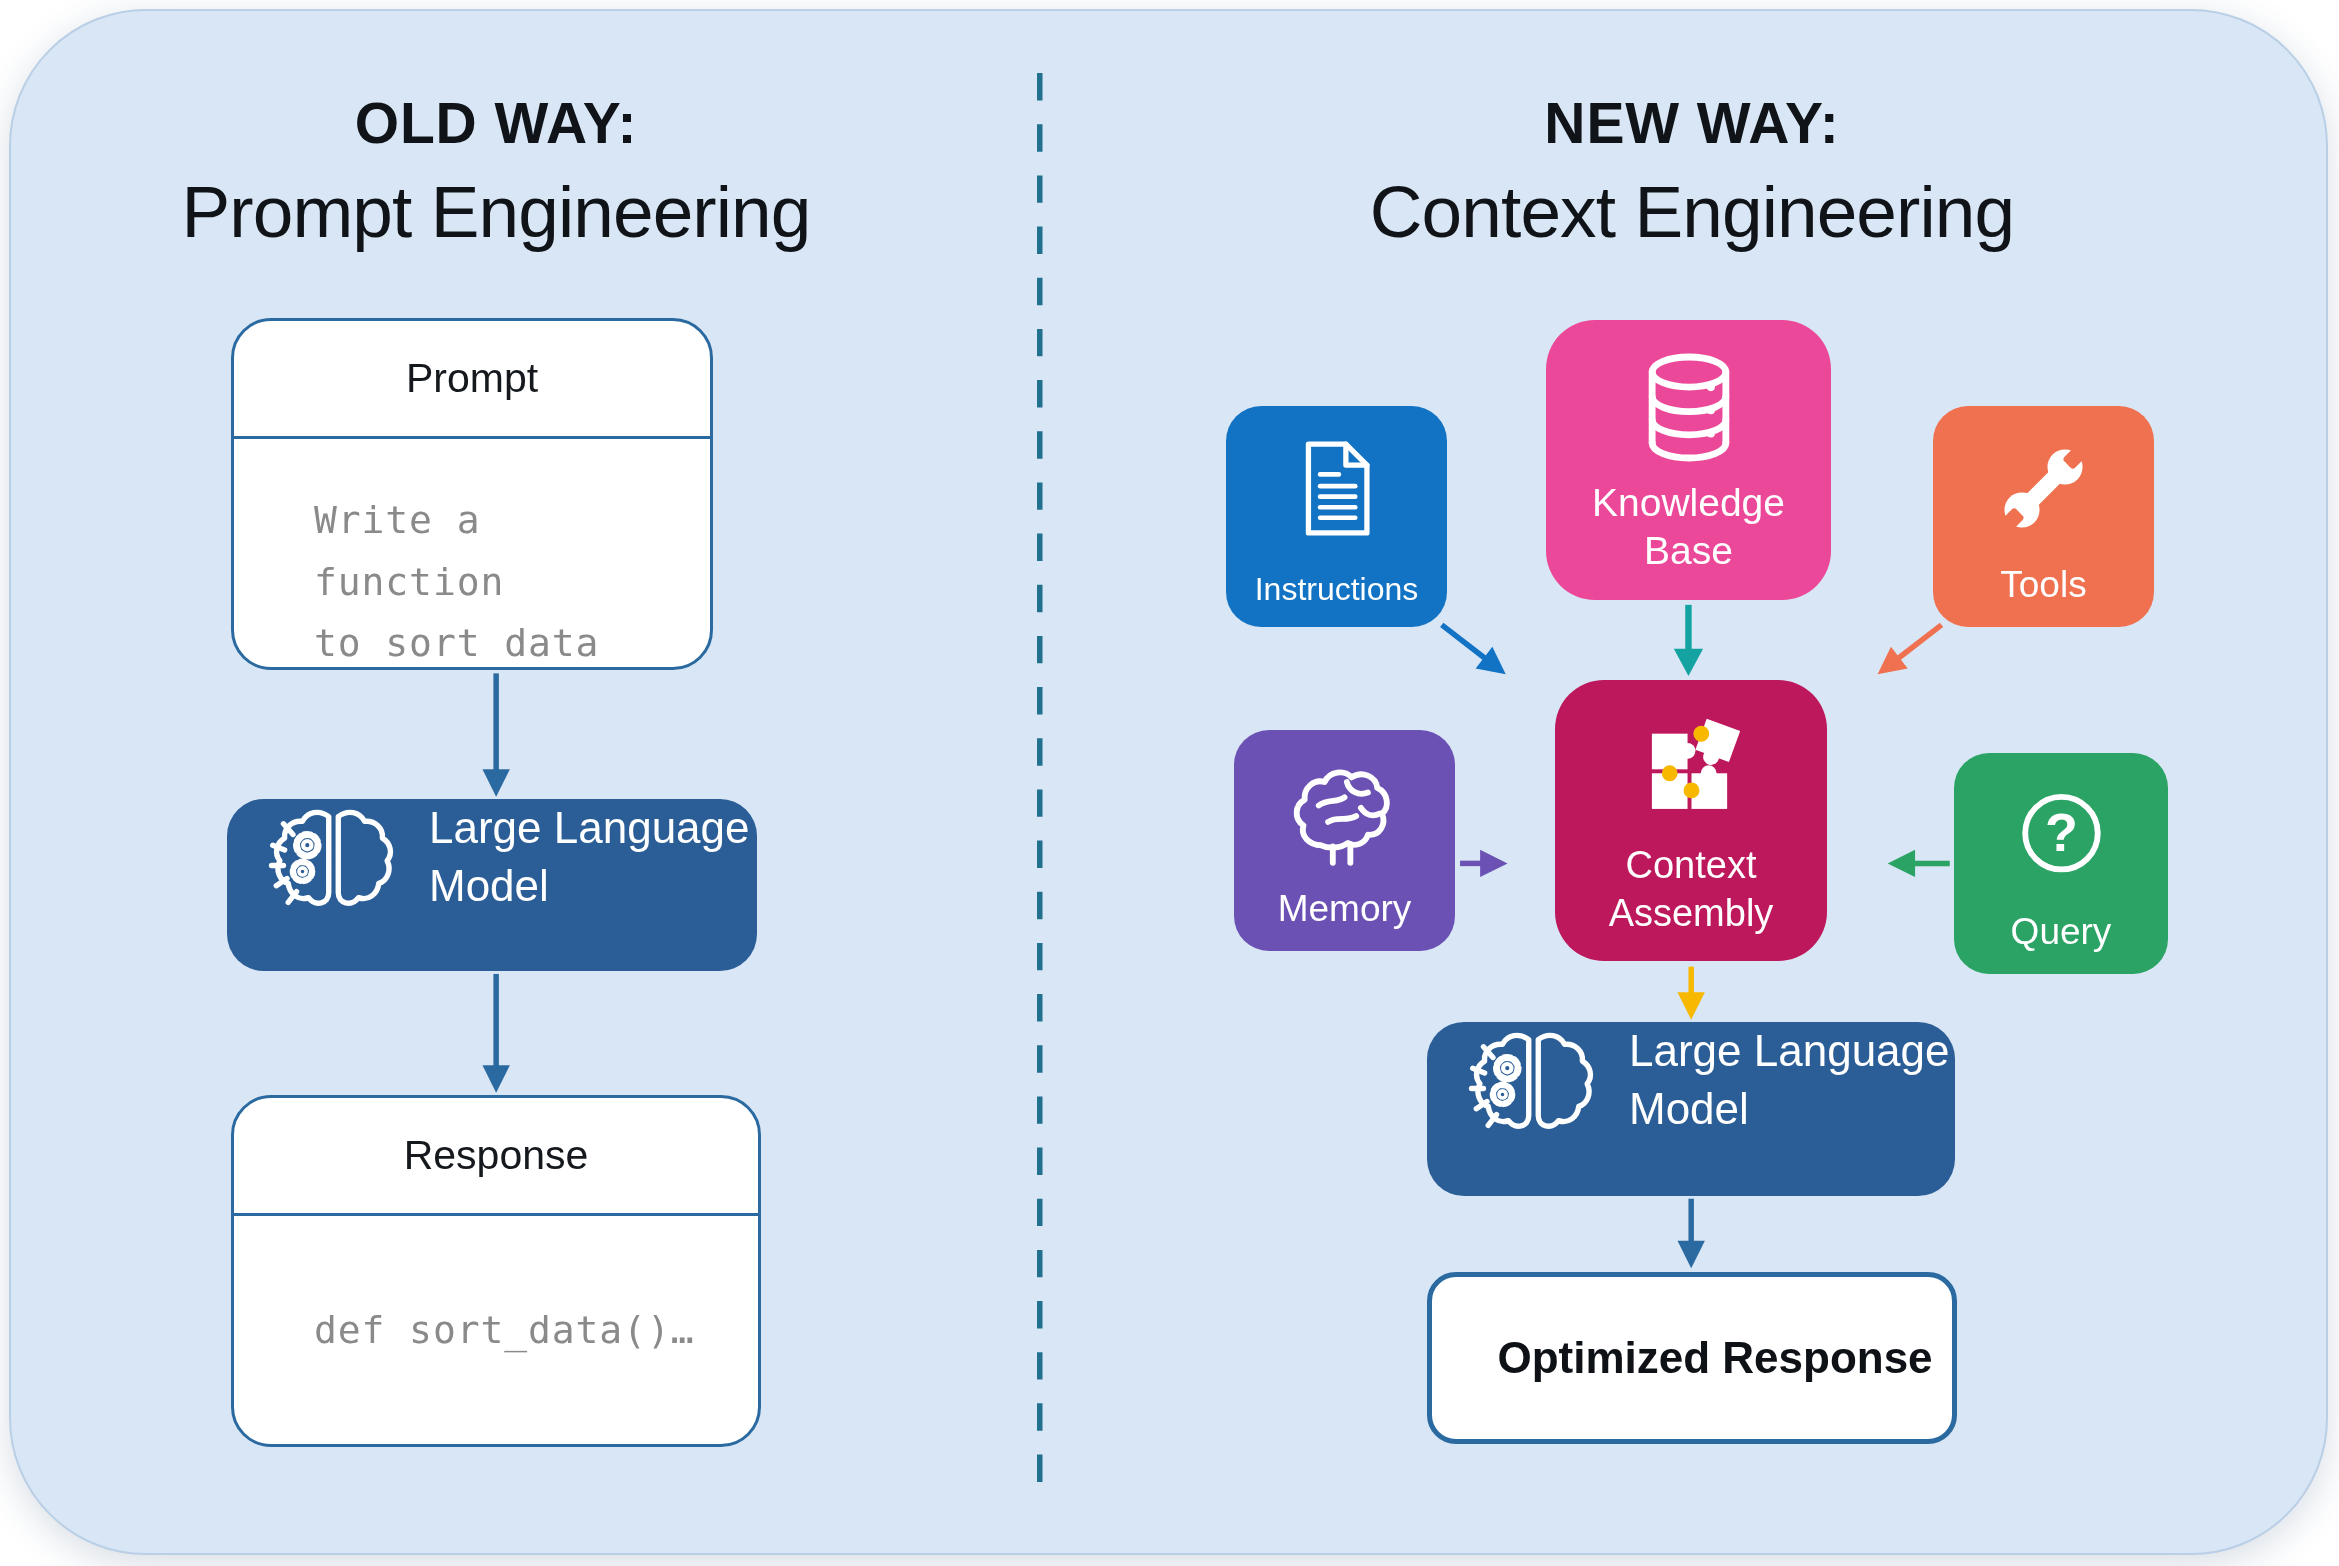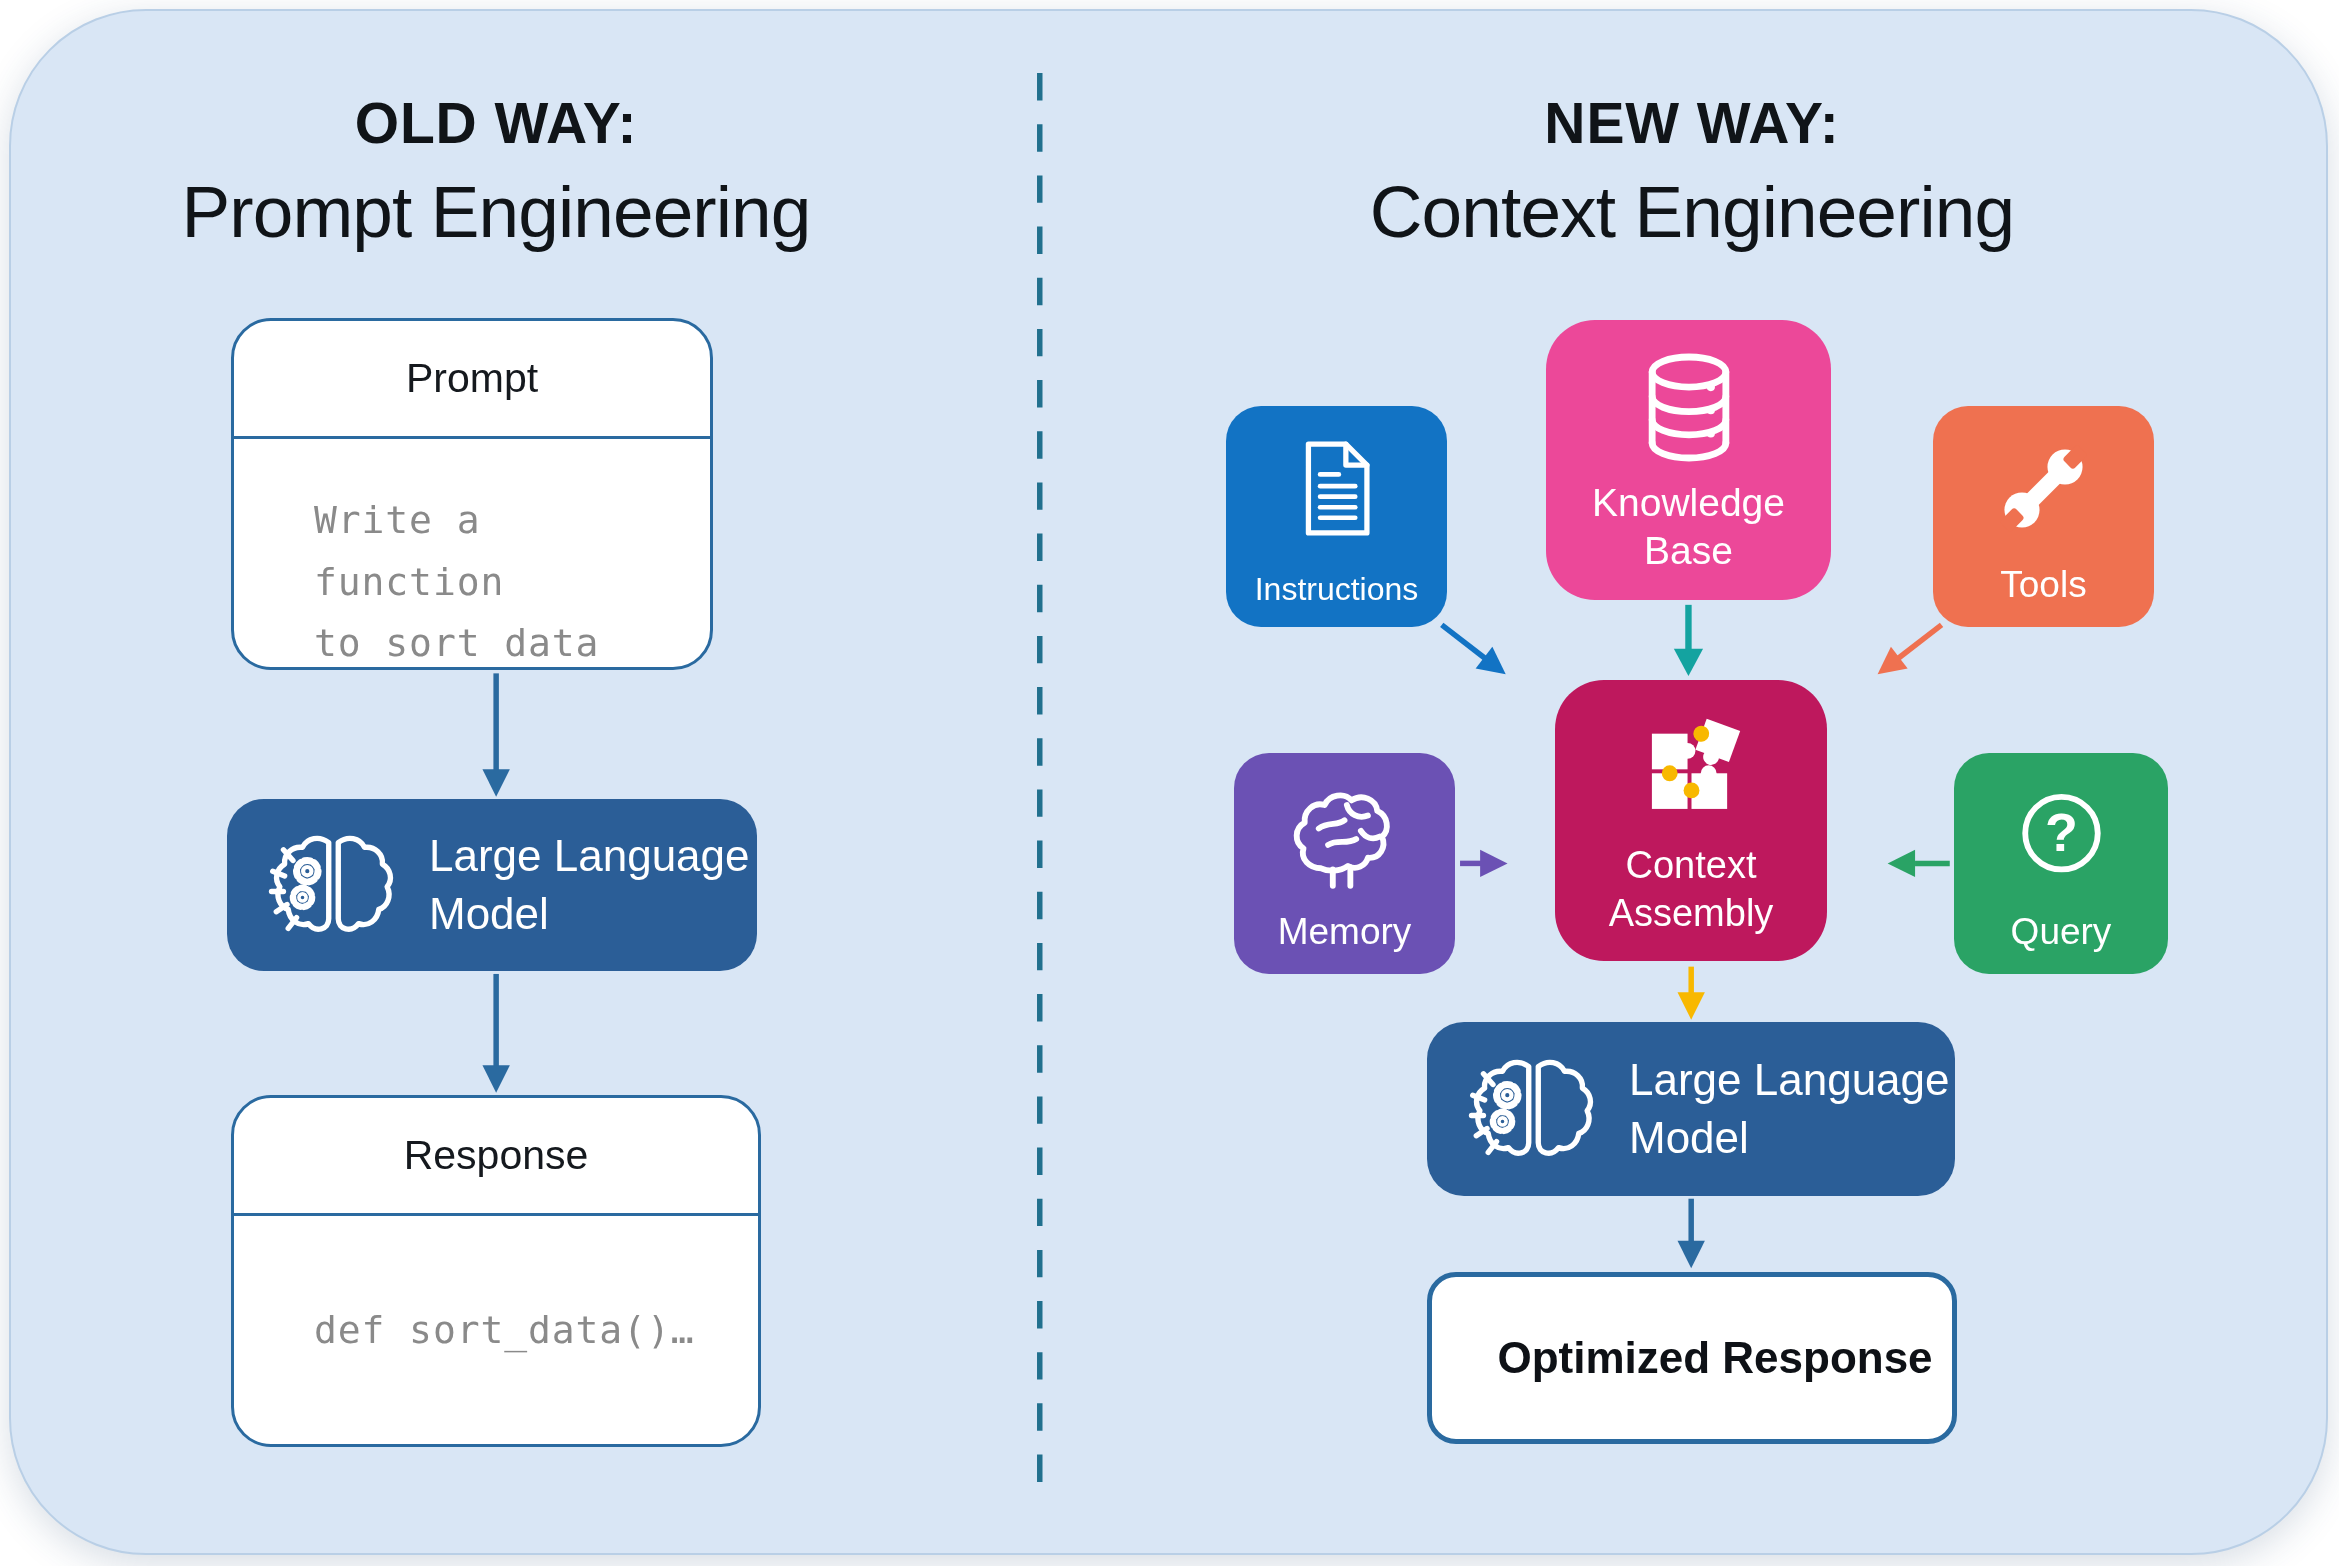--- a/index.html
+++ b/index.html
@@ -27,21 +27,21 @@
   }
   .card-body{
     font-family:"DejaVu Sans Mono", monospace;color:#8a8a8a;
     font-size:38px;letter-spacing:0.9px;line-height:1.62;margin-left:32px;
   }
   .prompt-body{padding:51px 46px 0 48px;}
   .response-body{padding:84px 46px 0 48px;}
 
   .llm-card{
     position:absolute;background:#2b5e97;border-radius:37px;
-    display:flex;align-items:center;box-sizing:border-box;padding-left:35px;
+    display:flex;align-items:flex-start;box-sizing:border-box;padding-left:35px;
   }
   .llm-text{color:#ffffff;font-size:44px;line-height:1.32;margin-left:24px;}
 
   .node{
     position:absolute;border-radius:35px;box-sizing:border-box;
     display:flex;flex-direction:column;align-items:center;justify-content:space-between;
     padding:24px 7.3px 18.3px 7.3px;color:#ffffff;
   }
   .node.big{border-radius:49px;padding:22px 7.3px 24px 7.3px;}
   .node-label{font-size:37px;text-align:center;line-height:1.25;}
@@ -186,21 +186,21 @@
       <circle cx="50" cy="24" r="15" fill="#ffffff"></circle>
       <circle cx="50" cy="76" r="15" fill="#ffffff"></circle>
       <rect x="43" y="24" width="14" height="52" fill="#ffffff"></rect>
       <rect x="43.5" y="3" width="13" height="18" rx="3" fill="#ef7150"></rect>
       <rect x="43.5" y="79" width="13" height="18" rx="3" fill="#ef7150"></rect>
     </g>
   </svg>
   <div class="node-label">Tools</div>
 </div>
 
-<div class="node" style="left: 1234px; top: 753px; width: 221px; height: 221px; background: rgb(107, 81, 180);">
+<div class="node" style="left: 1234px; top: 730px; width: 221px; height: 221px; background: rgb(107, 81, 180);">
   <svg width="121" height="117" viewBox="0 0 100 100">
     <g class="st" stroke-width="5">
       <path d="M30 78 C20 78 12 70 15 61 C7 56 7 44 16 39 C15 29 24 21 33 24 C37 15 50 13 56 20 C65 14 77 19 78 29 C87 33 89 45 82 51 C86 60 80 70 70 69 C68 76 60 80 53 76 C46 81 36 81 30 78 Z"></path>
       <path d="M40 79 V93"></path>
         <path d="M55 77 V93"></path>
       <path d="M28 44 C36 38 44 42 50 37"></path>
       <path d="M36 58 C44 53 52 58 60 53"></path>
       <path d="M52 24 C54 32 62 36 70 33"></path>
       <path d="M64 46 C68 52 74 54 80 51"></path>
     </g>

